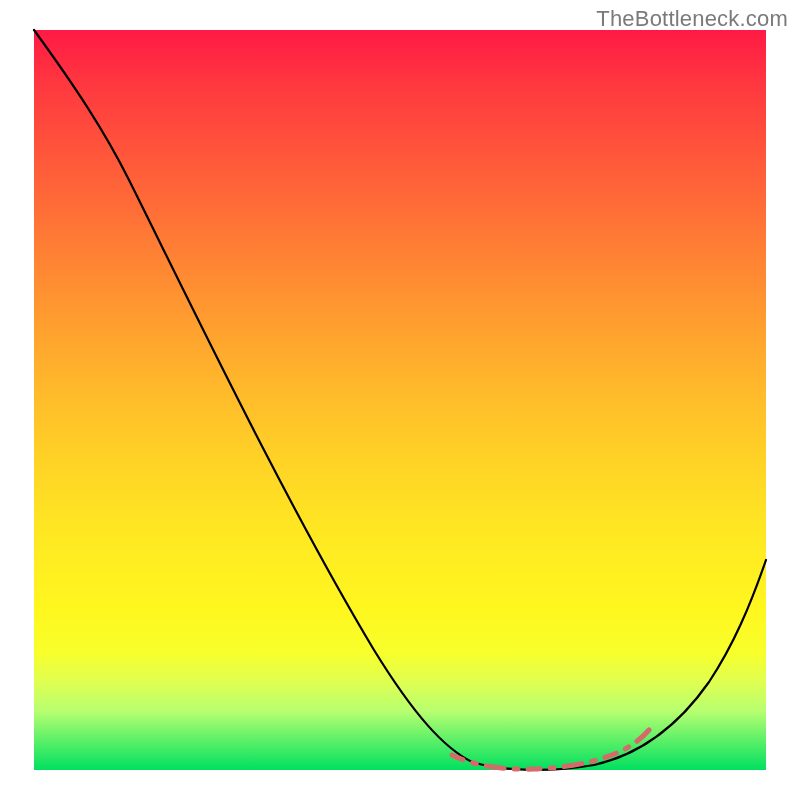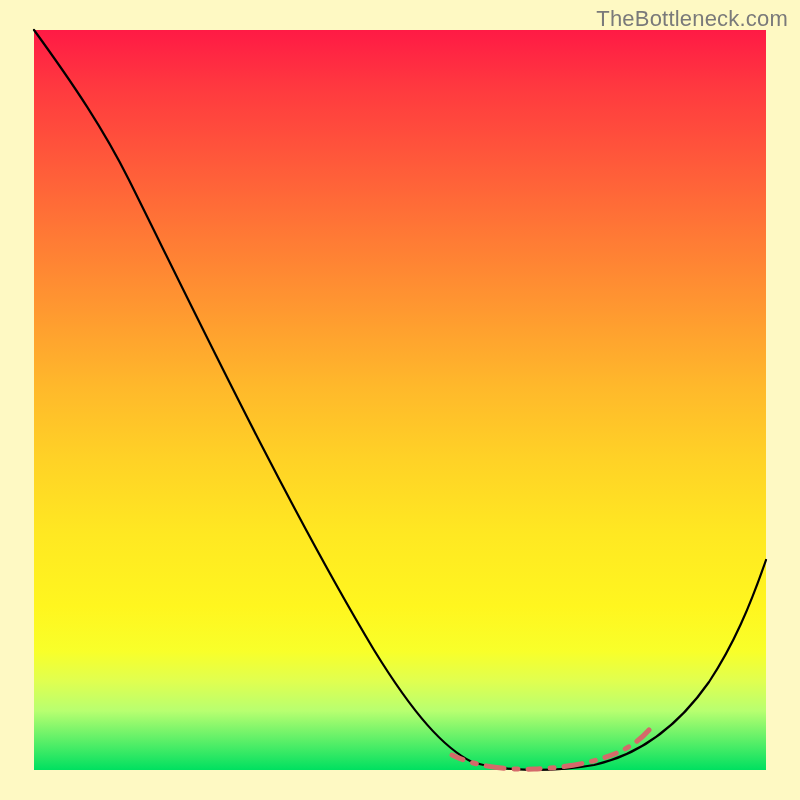--- a/index.html
+++ b/index.html
@@ -8,21 +8,21 @@
     width: 800px;
     height: 800px;
     background: #000;
     overflow: hidden;
     font-family: Arial, Helvetica, sans-serif;
   }
   .container {
     position: relative;
     width: 800px;
     height: 800px;
-    background: #fef9c3;
+    background: #ffffff;
   }
   .watermark {
     position: absolute;
     top: 6px;
     right: 12px;
     color: #7a7a7a;
     font-size: 22px;
     font-weight: 500;
     letter-spacing: 0.2px;
     z-index: 5;

